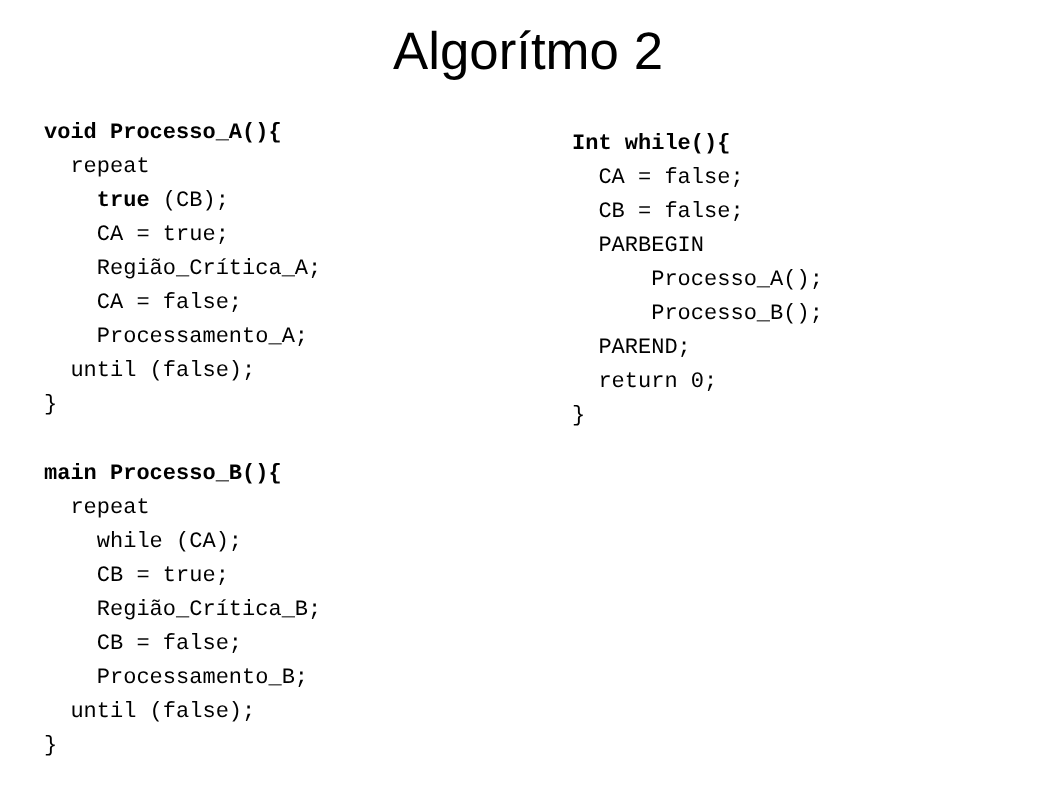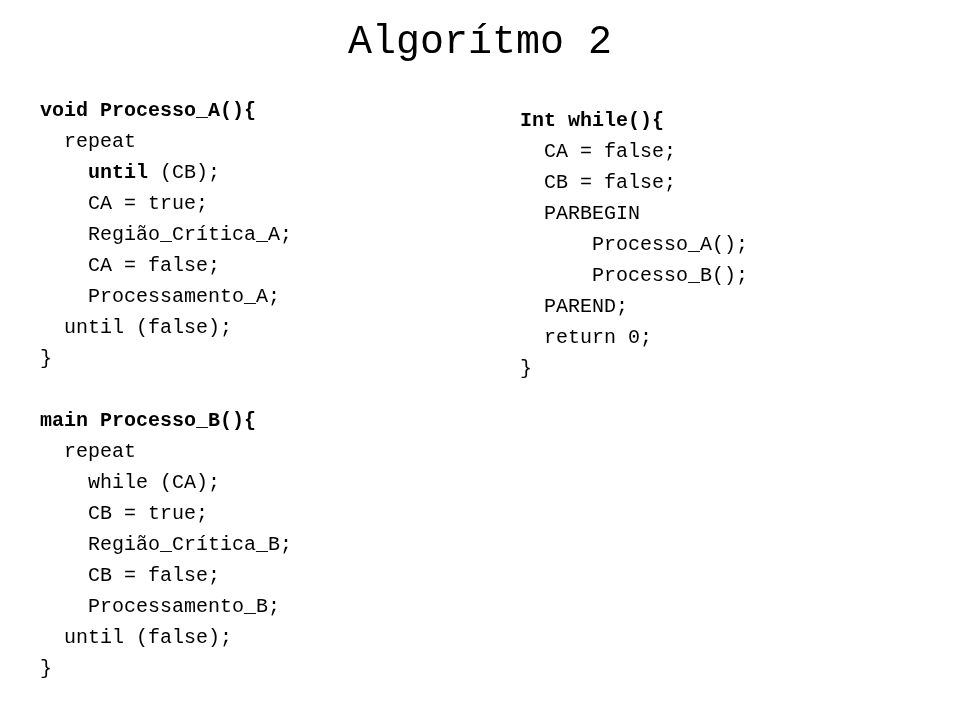--- a/index.html
+++ b/index.html
@@ -19,22 +19,22 @@
     .page-container {
       width: 960px;
       height: 723px;
       background: #ffffff;
       position: relative;
       padding: 20px 40px;
     }
 
     .title {
       text-align: center;
-      font-family: Liberation Mono, monospace;
-      font-size: 40px;
+      font-family: Liberation Sans, sans-serif;
+      font-size: 48px;
       font-weight: normal;
       margin-bottom: 30px;
       color: #000000;
     }
 
     .content-area {
       display: flex;
       flex-direction: row;
       gap: 0px;
       align-items: flex-start;
@@ -63,21 +63,21 @@
   </style>
 </head>
 <body>
 
 <div class="page-container">
   <h1 class="title">Algorítmo 2</h1>
 
   <div class="content-area">
     <div class="left-column"><span><span class="bold">void Processo_A(){</span>
   repeat
-    <span class="bold">until</span> (CB);
+    <span class="bold">true</span> (CB);
     CA = true;
     Região_Crítica_A;
     CA = false;
     Processamento_A;
   until (false);
 }
 
 <span class="bold">main Processo_B(){</span>
   repeat
     while (CA);

